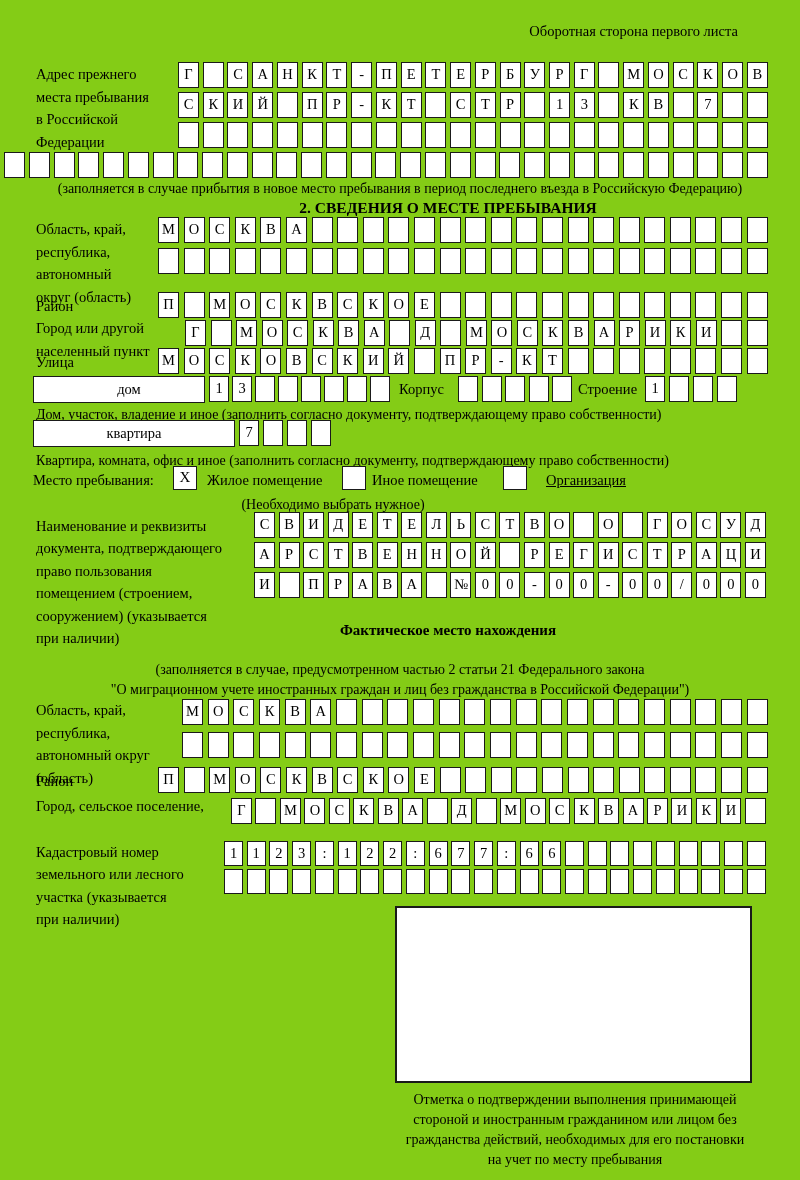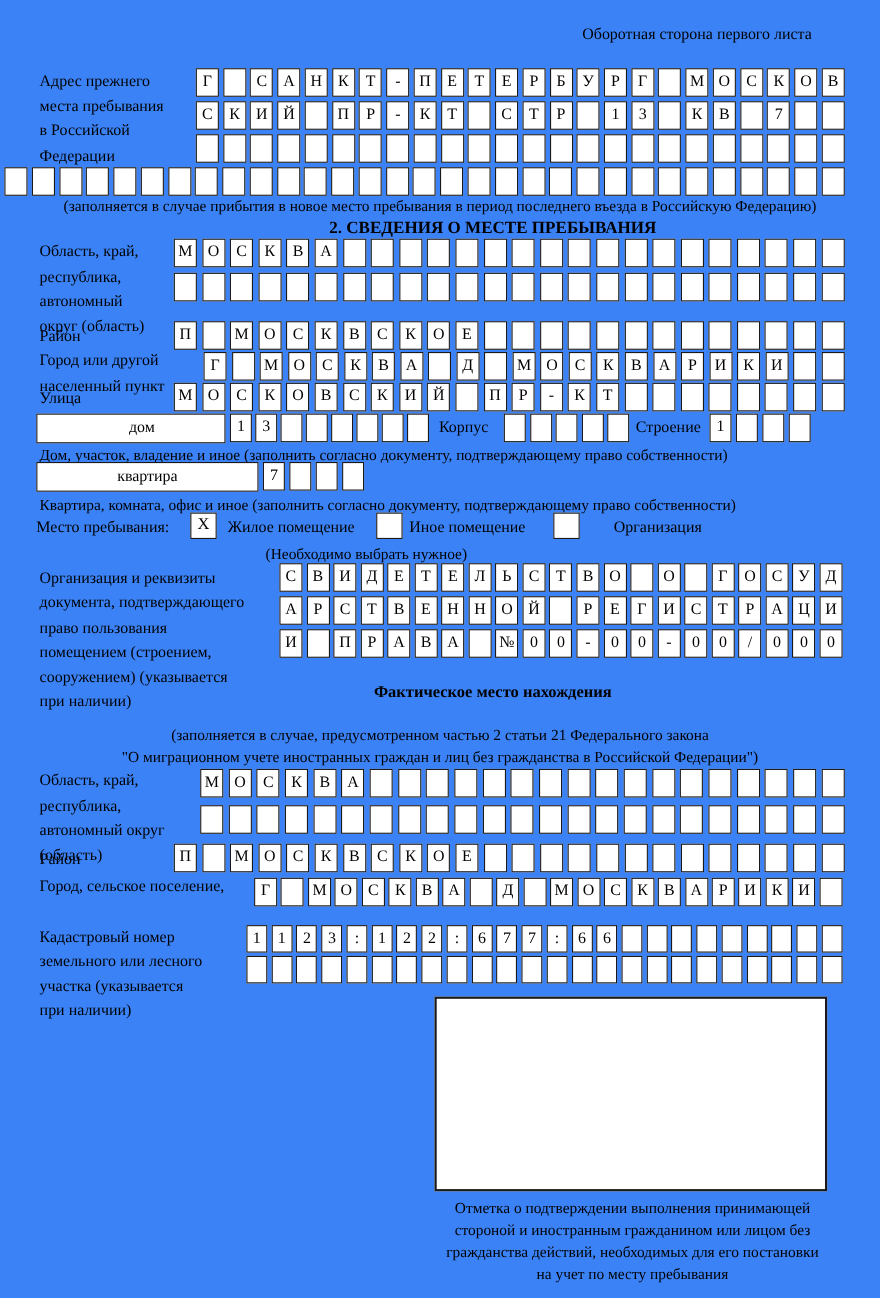--- a/index.html
+++ b/index.html
@@ -1,17 +1,17 @@
 <!DOCTYPE html>
 <html><head>
 <meta charset="utf-8">
 <style>
   html,body{margin:0;padding:0;background:#fff;}
   #page{
-    position:relative;width:800px;height:1180px;background:#3b82f6;
+    position:relative;width:800px;height:1180px;background:#84cc16;
     font-family:"Liberation Serif",serif;color:#000;overflow:hidden;
   }
   .lbl{position:absolute;font-size:14.5px;line-height:22.5px;}
   .caption{position:absolute;font-size:14px;line-height:18px;}
   .center{left:0;width:800px;text-align:center;}
   .bold{font-weight:bold;padding-left:48px;}
   .boxrow{position:absolute;display:flex;justify-content:space-between;height:26px;}
   .cell{
     box-sizing:border-box;flex:0 0 auto;width:21px;height:26px;
     border:1.6px solid #1a1a1a;background:#fff;
@@ -340,25 +340,25 @@
       <span class="cell"></span>
     </div>
   <div class="caption" style="top:452px;left:36px;width:740px;">Квартира, комната, офис и иное (заполнить согласно документу, подтверждающему право собственности)</div>
 
   <div class="lbl" style="top:469px;left:33px;">Место пребывания:</div>
   <span class="checkbox" style="top:466px;left:173px;">X</span>
   <div class="lbl" style="top:469px;left:207px;">Жилое помещение</div>
   <span class="checkbox" style="top:466px;left:342px;"></span>
   <div class="lbl" style="top:469px;left:372px;">Иное помещение</div>
   <span class="checkbox" style="top:466px;left:503px;"></span>
-  <div class="lbl" style="top:469px;left:558px;">Организация</div>
+  <div class="lbl" style="top:469px;left:546px;text-decoration:underline;">Организация</div>
   <div class="caption" style="top:496px;left:133px;width:400px;text-align:center;">(Необходимо выбрать нужное)</div>
 
   <div class="lbl" style="top:515px;left:36px;width:220px;line-height:22.4px;">
-      <div>Организация и реквизиты</div>
+      <div>Наименование и реквизиты</div>
       <div>документа, подтверждающего</div>
       <div>право пользования</div>
       <div>помещением (строением,</div>
       <div>сооружением) (указывается</div>
       <div>при наличии)</div>
     </div>
   <div class="boxrow" style="top:512px;left:254px;width:512px;">
       <span class="cell">С</span>
       <span class="cell">В</span>
       <span class="cell">И</span>

